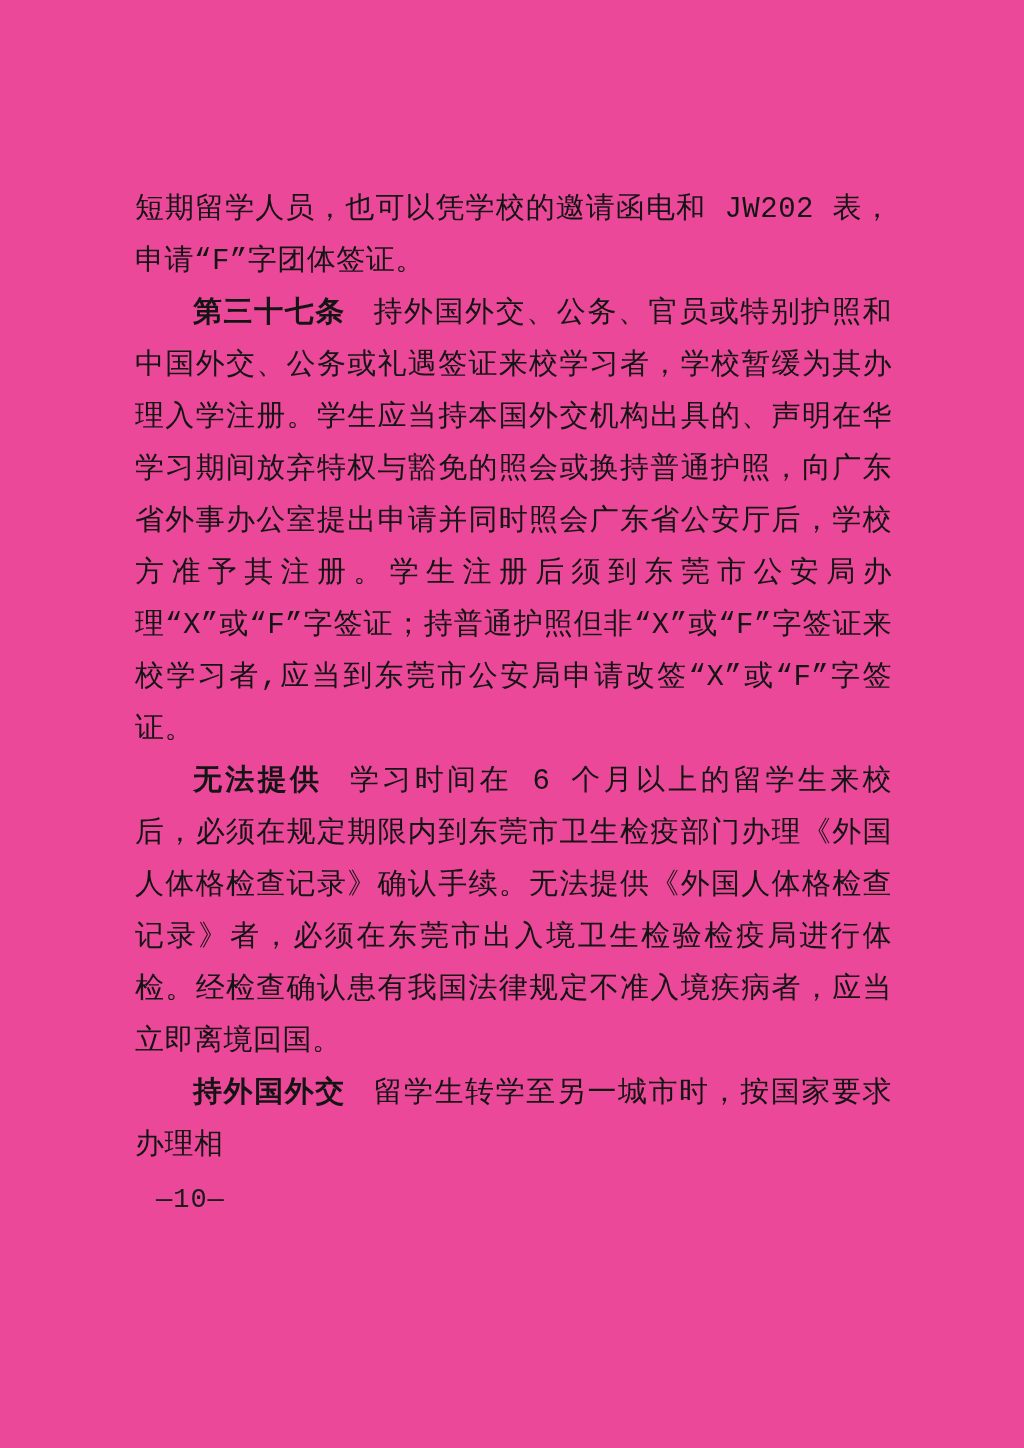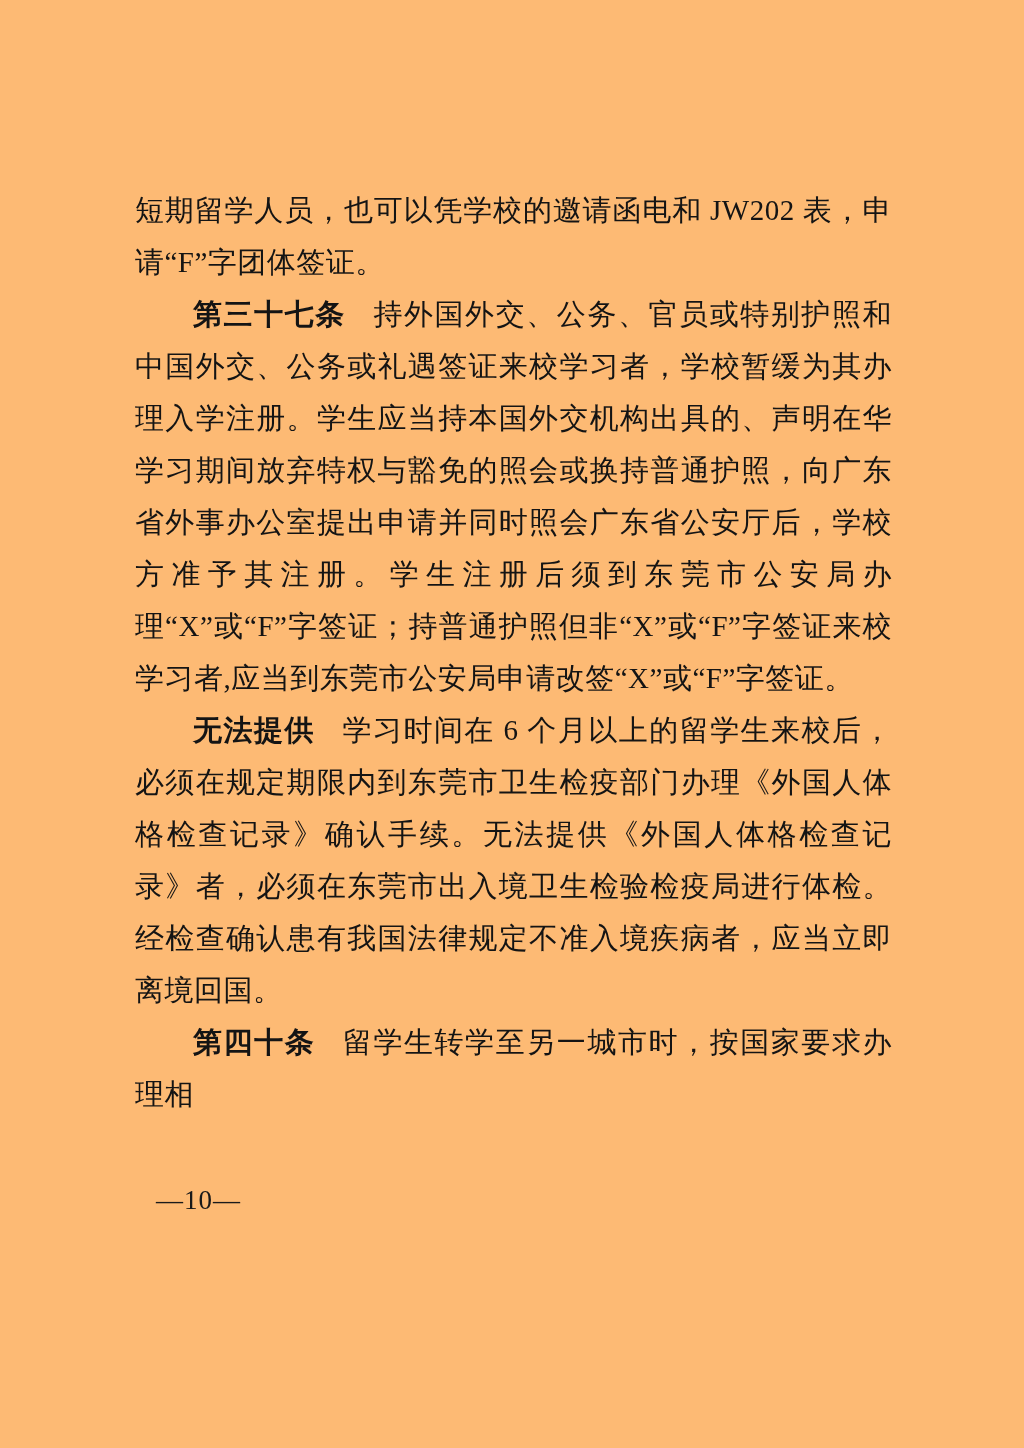--- a/index.html
+++ b/index.html
@@ -4,23 +4,23 @@
 <style>
   html, body {
     margin: 0;
     padding: 0;
     background: #ffffff;
   }
   .page {
     position: relative;
     width: 1024px;
     height: 1448px;
-    background: #fdba74;
+    background: #ec4899;
     color: #141414;
-    font-family: Liberation Serif, serif;
+    font-family: Liberation Mono, monospace;
     overflow: hidden;
   }
   .content {
     position: absolute;
     left: 135px;
     top: 184px;
     width: 757px;
     font-size: 29px;
     line-height: 52px;
     text-align: justify;
@@ -50,16 +50,16 @@
   }
 </style>
 </head>
 <body>
 
 <div class="page">
   <div class="content">
     <p class="continuation"><span>短期留学人员，也可以凭学校的邀请函电和 JW202 表，申请“F”字团体签证。</span></p>
     <p><span class="term">第三十七条</span><span>持外国外交、公务、官员或特别护照和中国外交、公务或礼遇签证来校学习者，学校暂缓为其办理入学注册。学生应当持本国外交机构出具的、声明在华学习期间放弃特权与豁免的照会或换持普通护照，向广东省外事办公室提出申请并同时照会广东省公安厅后，学校方准予其注册。学生注册后须到东莞市公安局办理“X”或“F”字签证；持普通护照但非“X”或“F”字签证来校学习者,应当到东莞市公安局申请改签“X”或“F”字签证。</span></p>
     <p><span class="term">无法提供</span><span>学习时间在 6 个月以上的留学生来校后，必须在规定期限内到东莞市卫生检疫部门办理《外国人体格检查记录》确认手续。无法提供《外国人体格检查记录》者，必须在东莞市出入境卫生检验检疫局进行体检。经检查确认患有我国法律规定不准入境疾病者，应当立即离境回国。</span></p>
-    <p><span class="term">第四十条</span><span>留学生转学至另一城市时，按国家要求办理相</span></p>
+    <p><span class="term">持外国外交</span><span>留学生转学至另一城市时，按国家要求办理相</span></p>
   </div>
   <div class="page-num">—10—</div>
 </div>
 
 </body></html>

